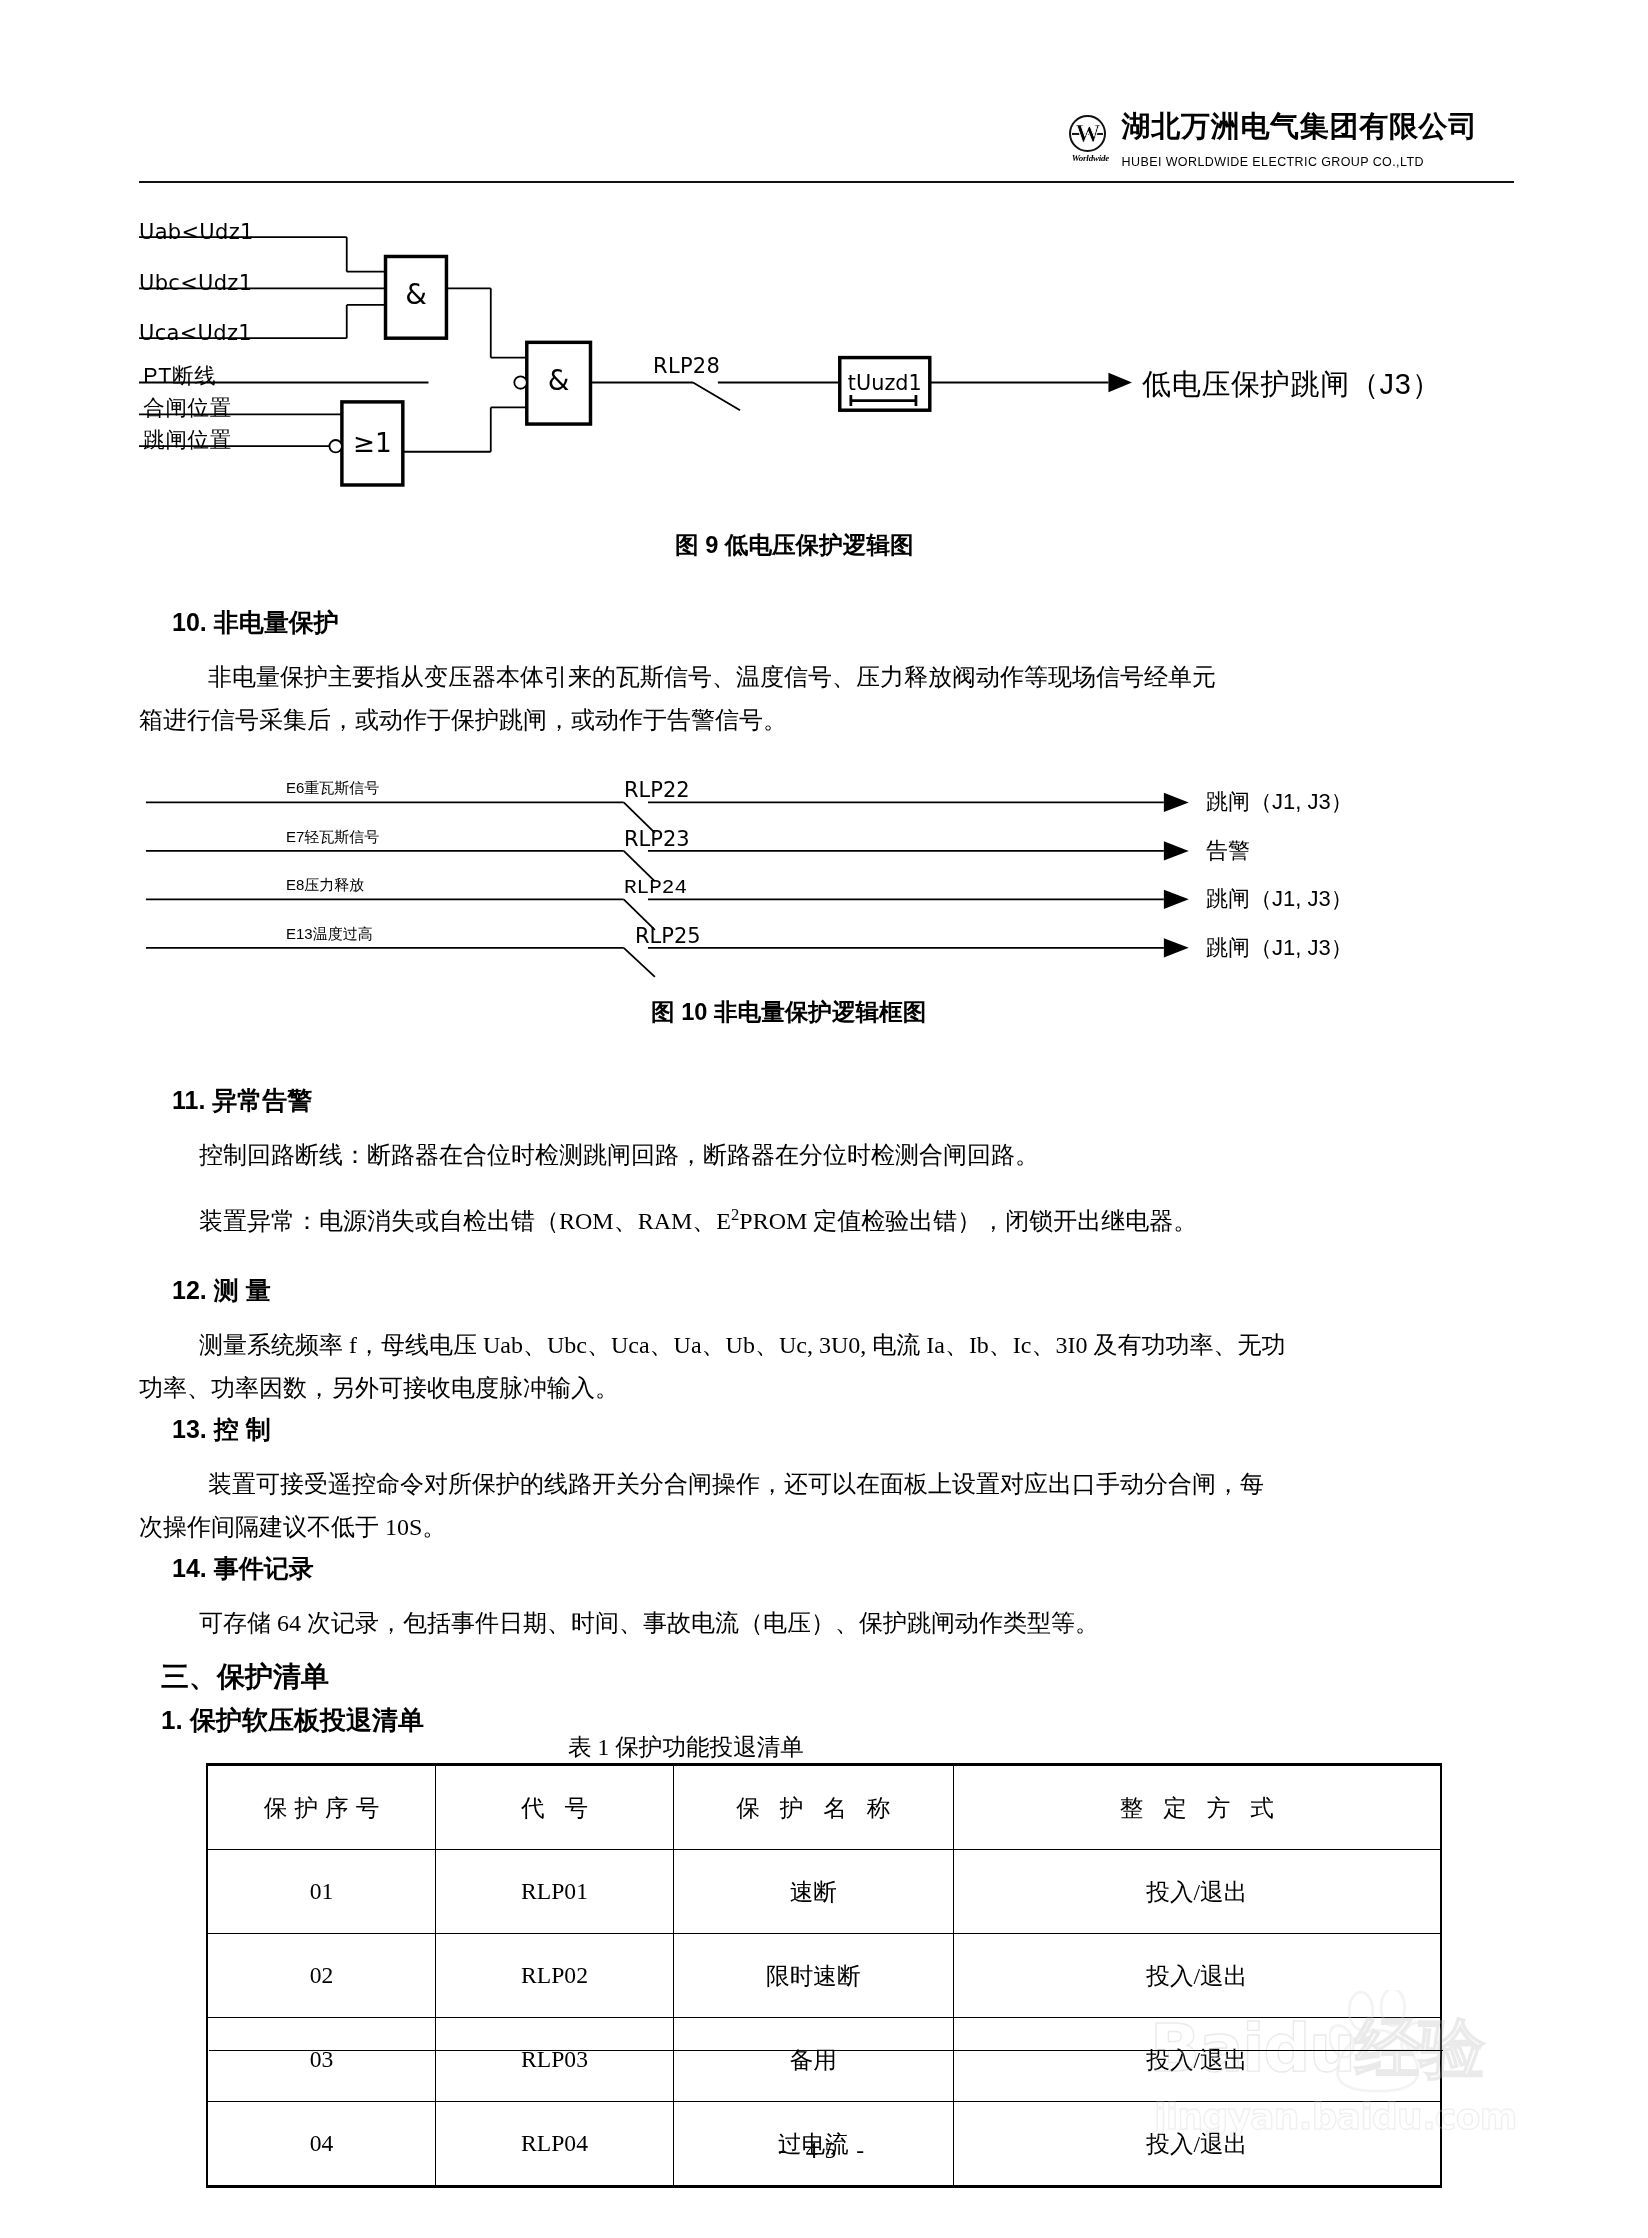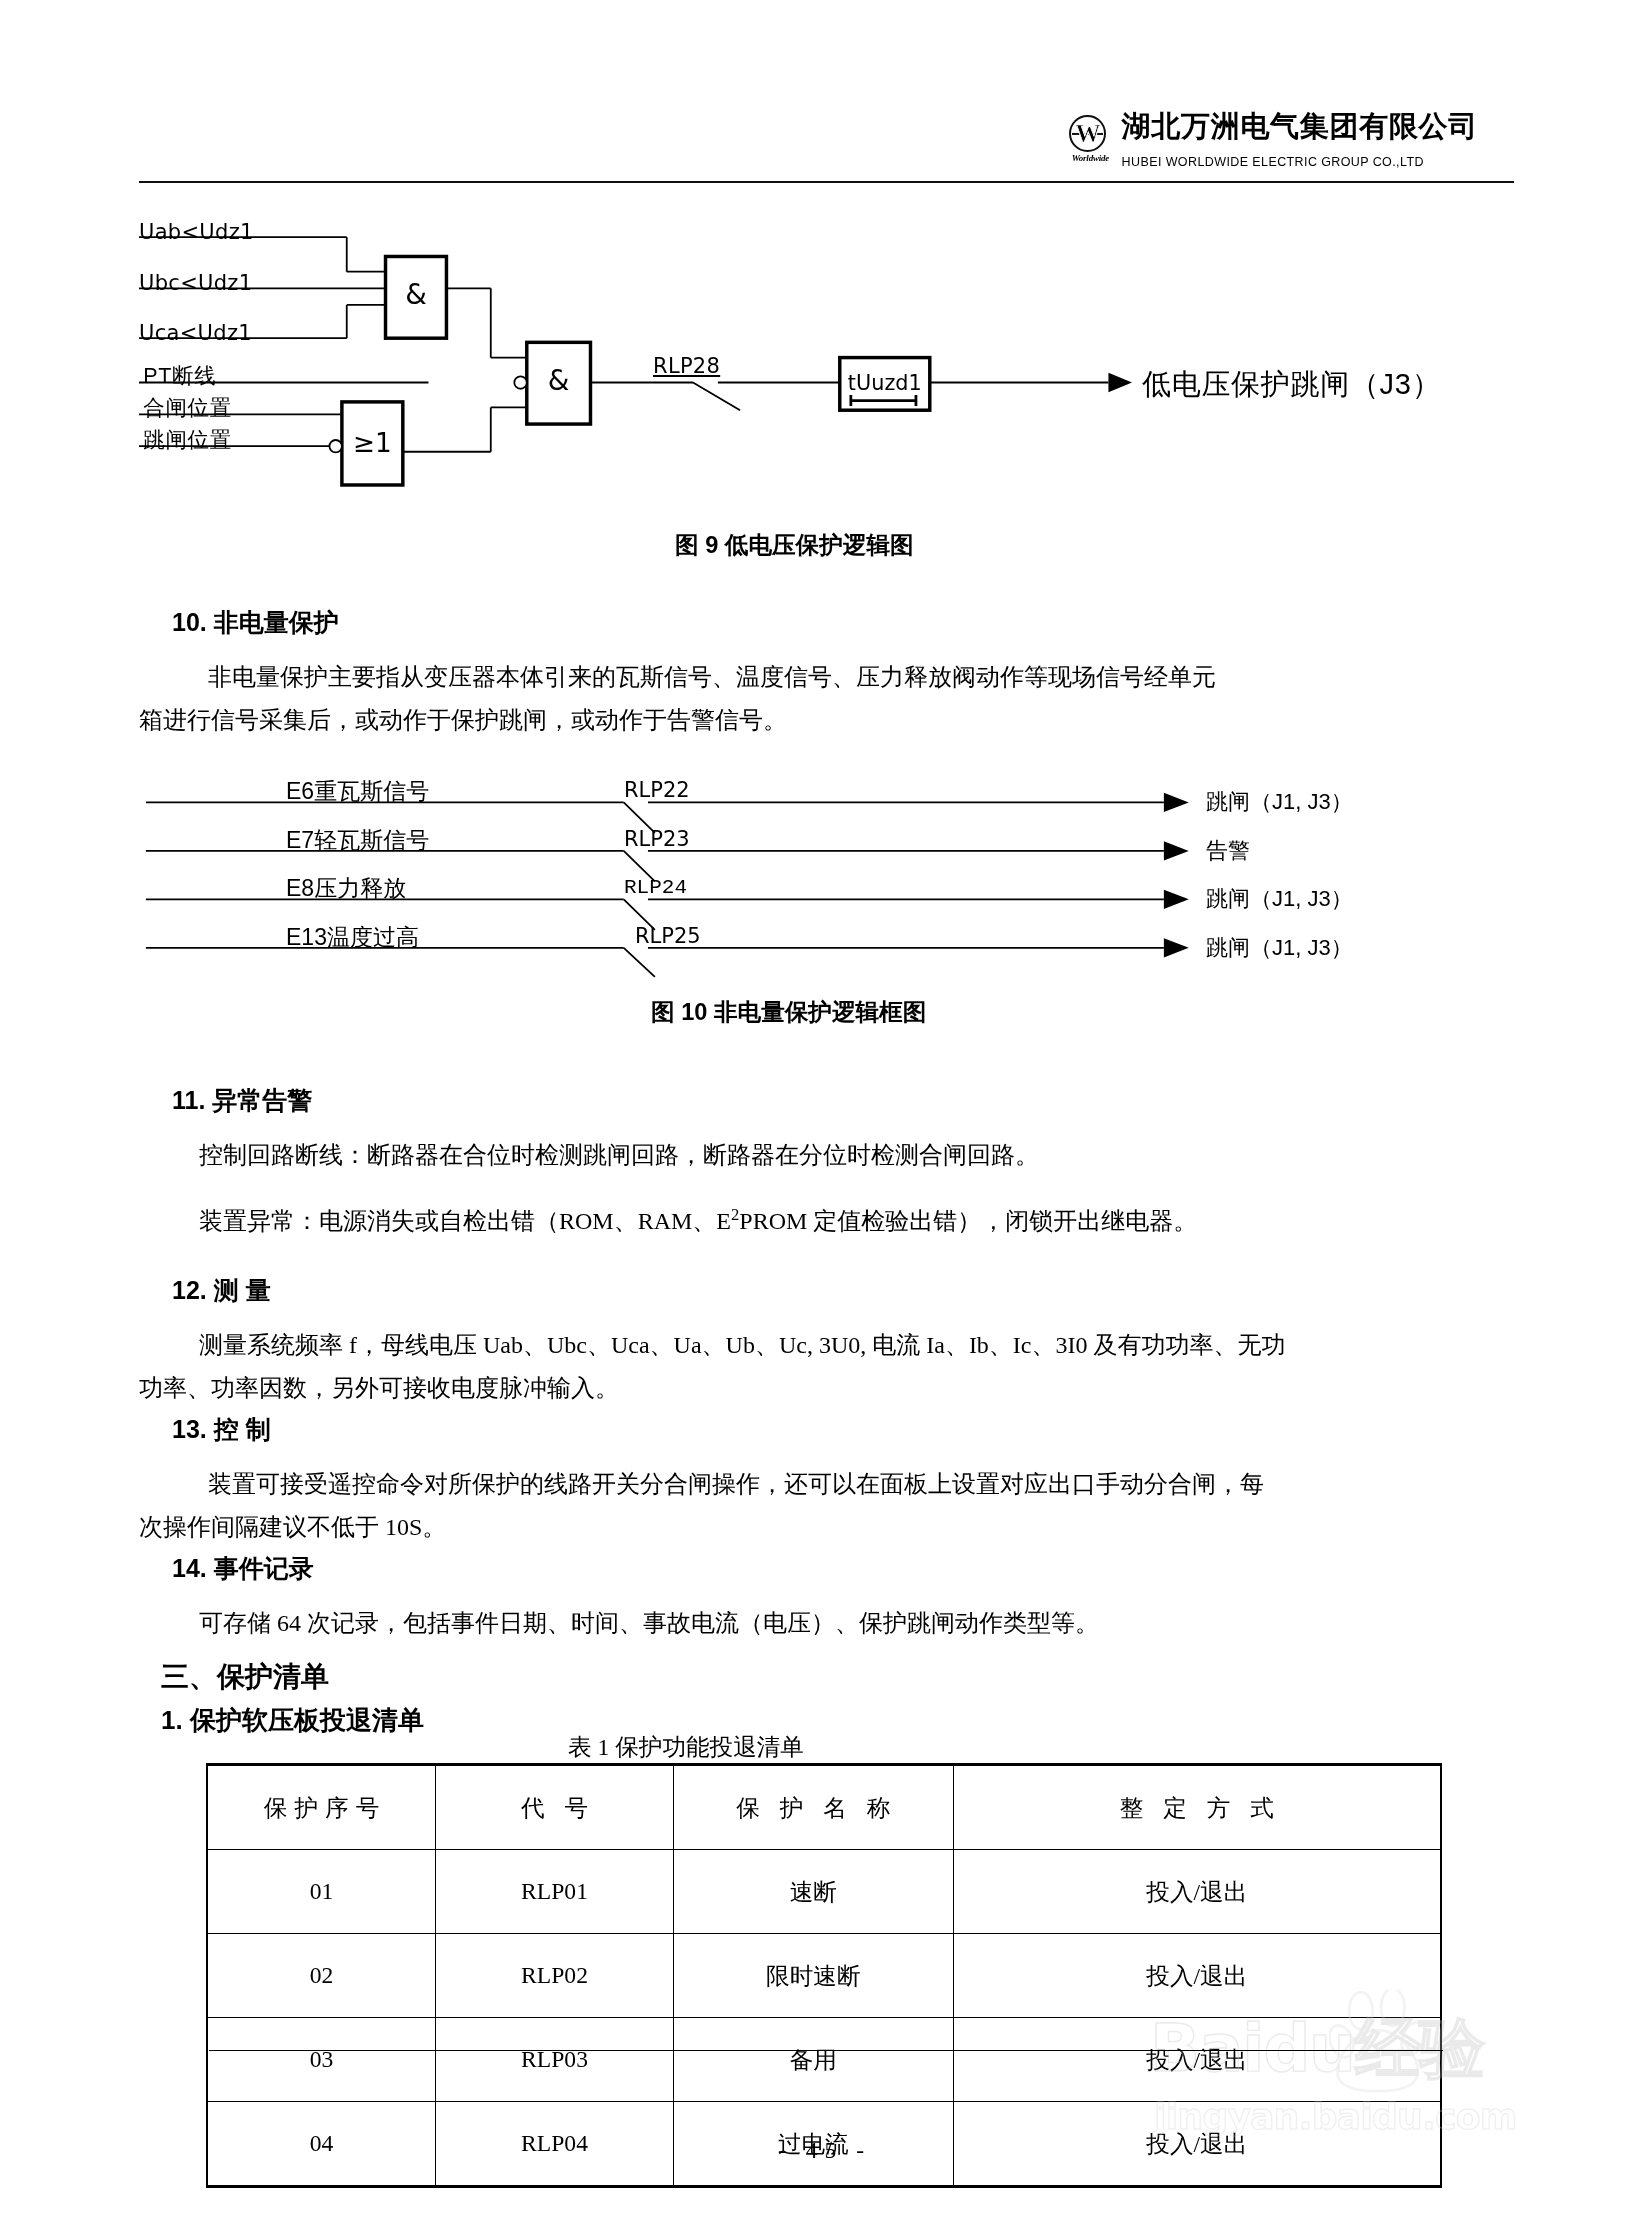--- a/index.html
+++ b/index.html
@@ -92,21 +92,21 @@
     position:absolute;
     font-family:"Liberation Sans","DejaVu Sans",sans-serif;
     font-size:21.5px; line-height:1; white-space:nowrap; letter-spacing:0.7px;
   }
 
   
   .fig10 { position:absolute; left:139px; top:769px; width:1378px; height:215px; }
   .fig10 .sig {
     position:absolute;
     font-family:"Liberation Sans","DejaVu Sans",sans-serif;
-    font-size:23px; line-height:1; white-space:nowrap;
+    font-size:15px; line-height:1; white-space:nowrap;
   }
   .fig10 .rlp {
     position:absolute;
     font-family:"DejaVu Sans","Liberation Sans",sans-serif;
     font-size:21px; line-height:1; white-space:nowrap;
   }
   .fig10 .out {
     position:absolute;
     font-family:"Liberation Sans","DejaVu Sans",sans-serif;
     font-size:22px; line-height:1; white-space:nowrap;
@@ -268,21 +268,21 @@
     </svg>
 
     
     <div class="lb"></div>
     <span class="lbl" style="left:0px;  top:28px;">Uab&lt;Udz1</span>
     <span class="lbl" style="left:0px;  top:79px;">Ubc&lt;Udz1</span>
     <span class="lbl" style="left:0px;  top:129px;">Uca&lt;Udz1</span>
     <span class="lblcn" style="left:4.2px; top:172px;">PT断线</span>
     <span class="lblcn" style="left:4.2px; top:204px;">合闸位置</span>
     <span class="lblcn" style="left:4.2px; top:236px;">跳闸位置</span>
-    <span class="lbl" style="left:514px; top:162px;text-decoration:underline;">RLP28</span>
+    <span class="lbl" style="left:514px; top:162px;">RLP28</span>
     <span class="lblcn" style="left:1003px; top:176px; font-size:29px;">低电压保护跳闸（J3）</span>
   </div>
 
   <span class="caption" style="left:675px; top:530px;">图 9 低电压保护逻辑图</span>
 
   <span class="heading" style="left:172px; top:606px;">10. 非电量保护</span>
   <span class="para" style="left:208px; top:658px;">非电量保护主要指从变压器本体引来的瓦斯信号、温度信号、压力释放阀动作等现场信号经单元</span>
   <span class="para" style="left:139px; top:701px;">箱进行信号采集后，或动作于保护跳闸，或动作于告警信号。</span>
 
   <div class="fig10">

